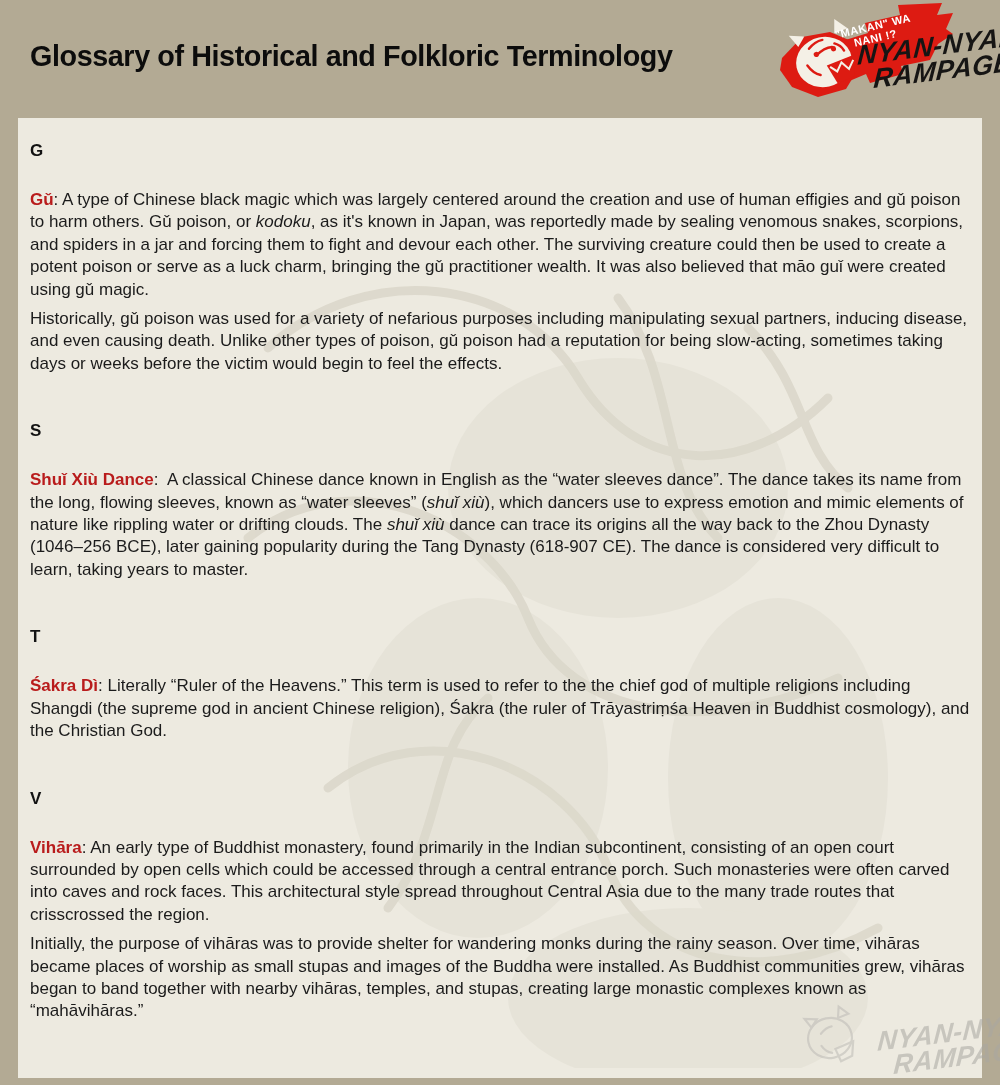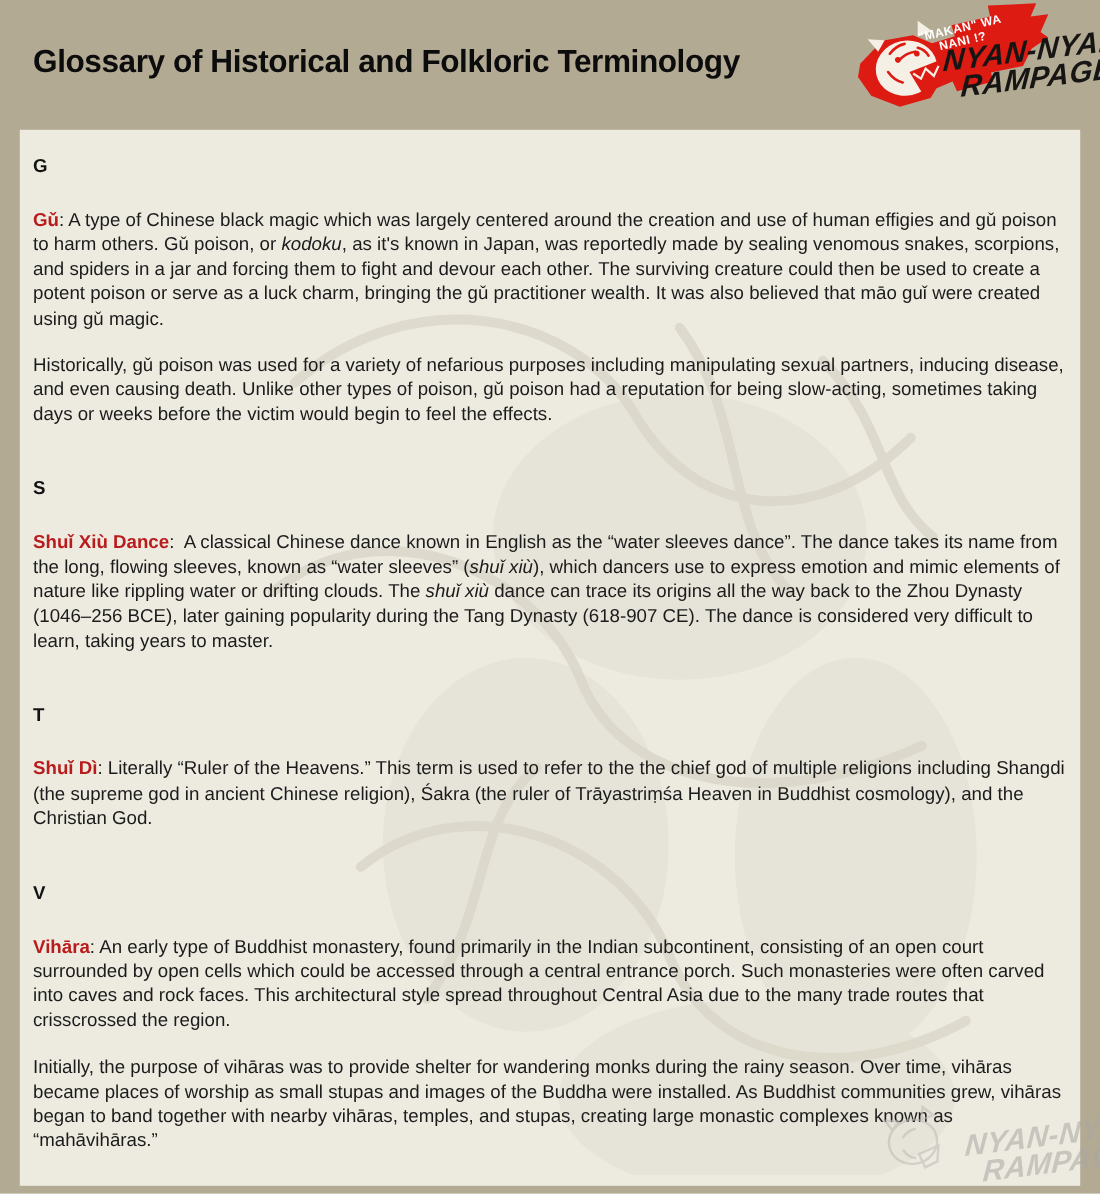--- a/index.html
+++ b/index.html
@@ -51,21 +51,21 @@
   .entry + .entry { margin-top:46px; }
   .letter {
     font-size:17px; font-weight:700; color:#121212;
     margin:0 0 28px 0;
   }
   .para {
     margin:0; max-width:940px;
     font-size:17px; line-height:22.4px; color:#1b1b1b;
     white-space:pre-wrap;
   }
-  .para + .para { margin-top:20px; }
+  .para + .para { margin-top:7px; }
   .para .b { font-weight:700; color:#b91c1c; }
   .para .i { font-style:italic;margin-top:36px; }
 
   
   .brand-watermark {
     position:absolute; left:800px; top:986px; width:240px; height:99px;
     opacity:0.55; z-index:2;
   }
   .brand-watermark .brand-text { color:#a9a7a2; }
 </style>
@@ -134,21 +134,21 @@
       <p class="para"><span>Historically, gǔ poison was used for a variety of nefarious purposes including manipulating sexual partners, inducing disease, and even causing death. Unlike other types of poison, gǔ poison had a reputation for being slow-acting, sometimes taking days or weeks before the victim would begin to feel the effects.</span></p>
     </section>
 
     <section class="entry">
       <h2 class="letter">S</h2>
       <p class="para"><span class="b">Shuǐ Xiù Dance</span><span>:  A classical Chinese dance known in English as the “water sleeves dance”. The dance takes its name from the long, flowing sleeves, known as “water sleeves” (</span><span class="i">shuǐ xiù</span><span>), which dancers use to express emotion and mimic elements of nature like rippling water or drifting clouds. The </span><span class="i">shuǐ xiù</span><span> dance can trace its origins all the way back to the Zhou Dynasty (1046–256 BCE), later gaining popularity during the Tang Dynasty (618-907 CE). The dance is considered very difficult to learn, taking years to master.</span></p>
     </section>
 
     <section class="entry">
       <h2 class="letter">T</h2>
-      <p class="para"><span class="b">Shuǐ Dì</span><span>: Literally “Ruler of the Heavens.” This term is used to refer to the the chief god of multiple religions including Shangdi (the supreme god in ancient Chinese religion), Śakra (the ruler of Trāyastriṃśa Heaven in Buddhist cosmology), and the Christian God.</span></p>
+      <p class="para"><span class="b">Śakra Dì</span><span>: Literally “Ruler of the Heavens.” This term is used to refer to the the chief god of multiple religions including Shangdi (the supreme god in ancient Chinese religion), Śakra (the ruler of Trāyastriṃśa Heaven in Buddhist cosmology), and the Christian God.</span></p>
     </section>
 
     <section class="entry">
       <h2 class="letter">V</h2>
       <p class="para"><span class="b">Vihāra</span><span>: An early type of Buddhist monastery, found primarily in the Indian subcontinent, consisting of an open court surrounded by open cells which could be accessed through a central entrance porch. Such monasteries were often carved into caves and rock faces. This architectural style spread throughout Central Asia due to the many trade routes that crisscrossed the region.</span></p>
       <p class="para"><span>Initially, the purpose of vihāras was to provide shelter for wandering monks during the rainy season. Over time, vihāras became places of worship as small stupas and images of the Buddha were installed. As Buddhist communities grew, vihāras began to band together with nearby vihāras, temples, and stupas, creating large monastic complexes known as “mahāvihāras.”</span></p>
     </section>
 
   </div>
 </main>

